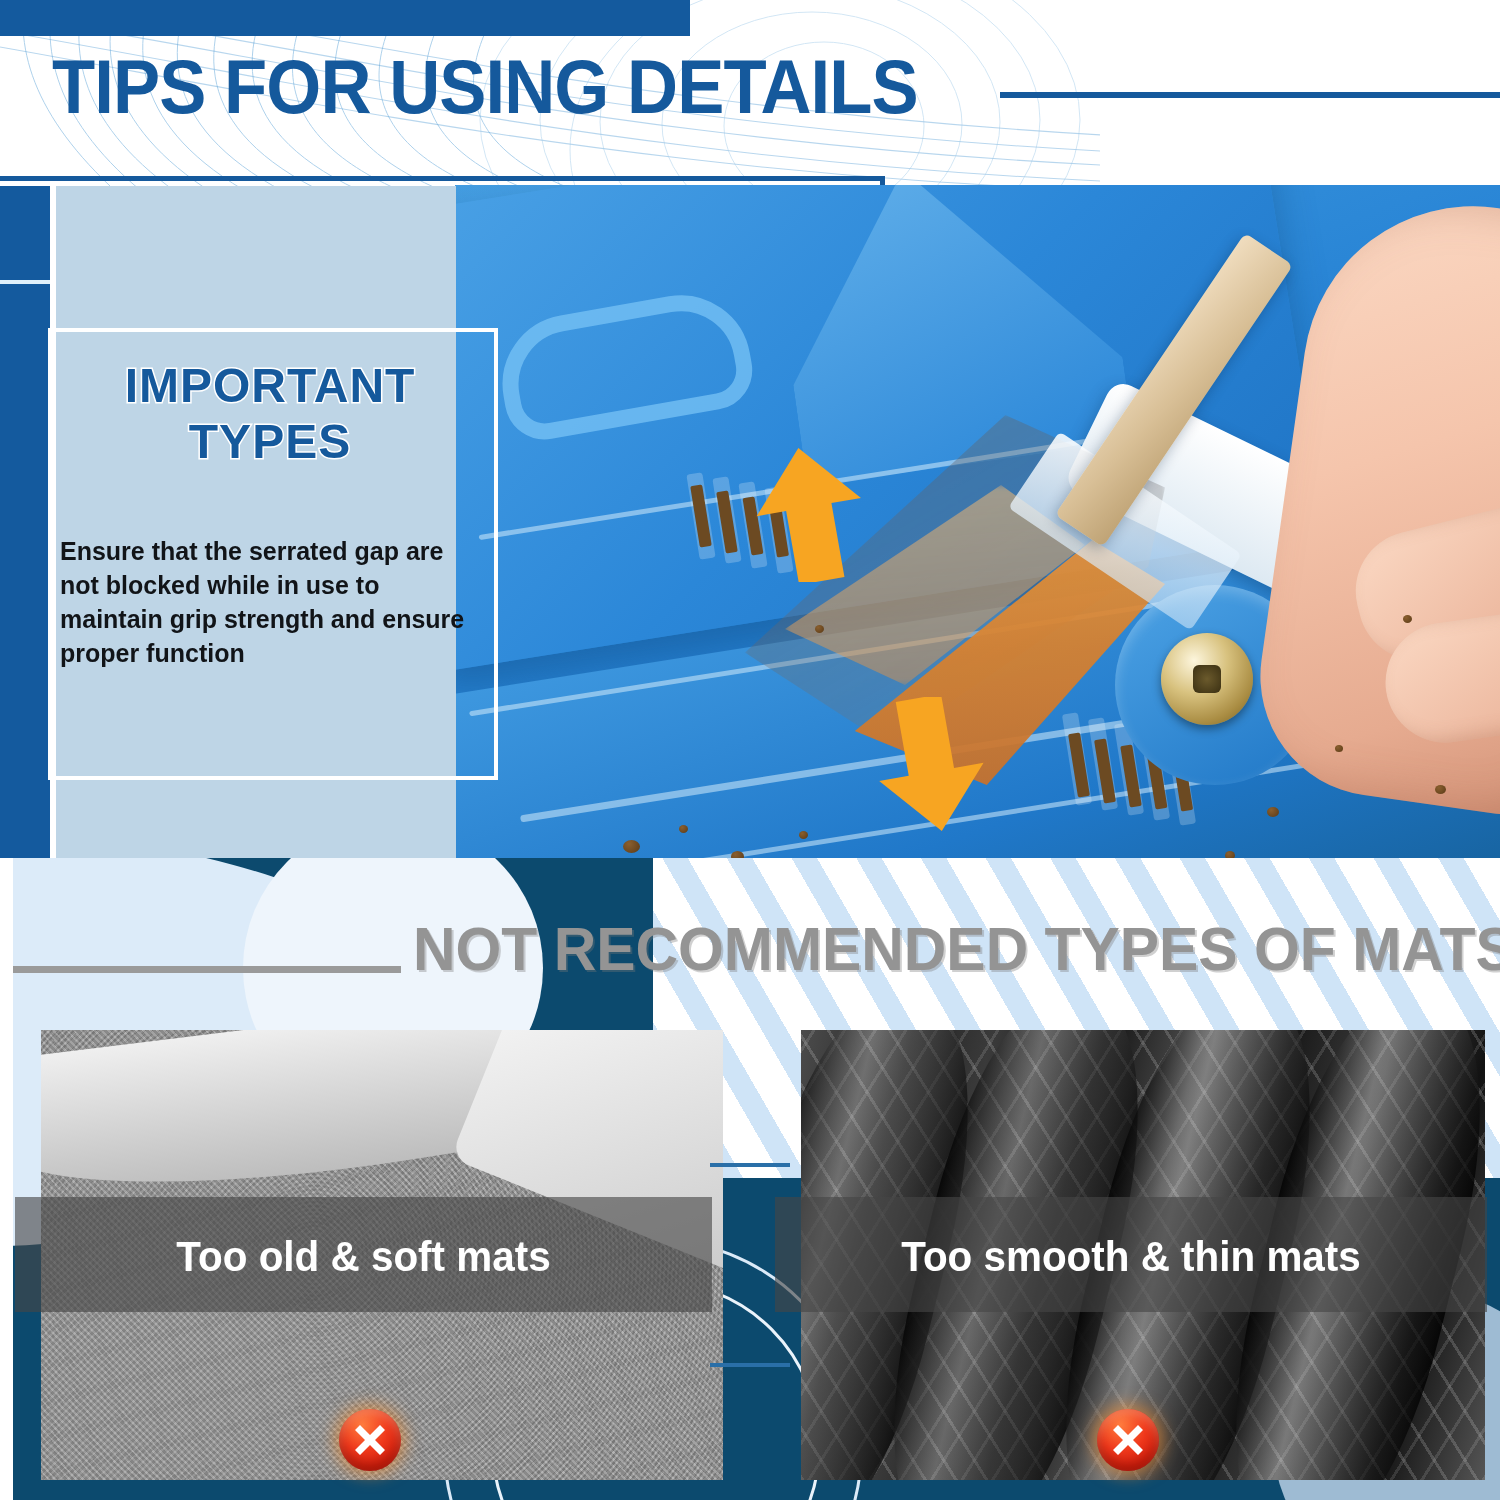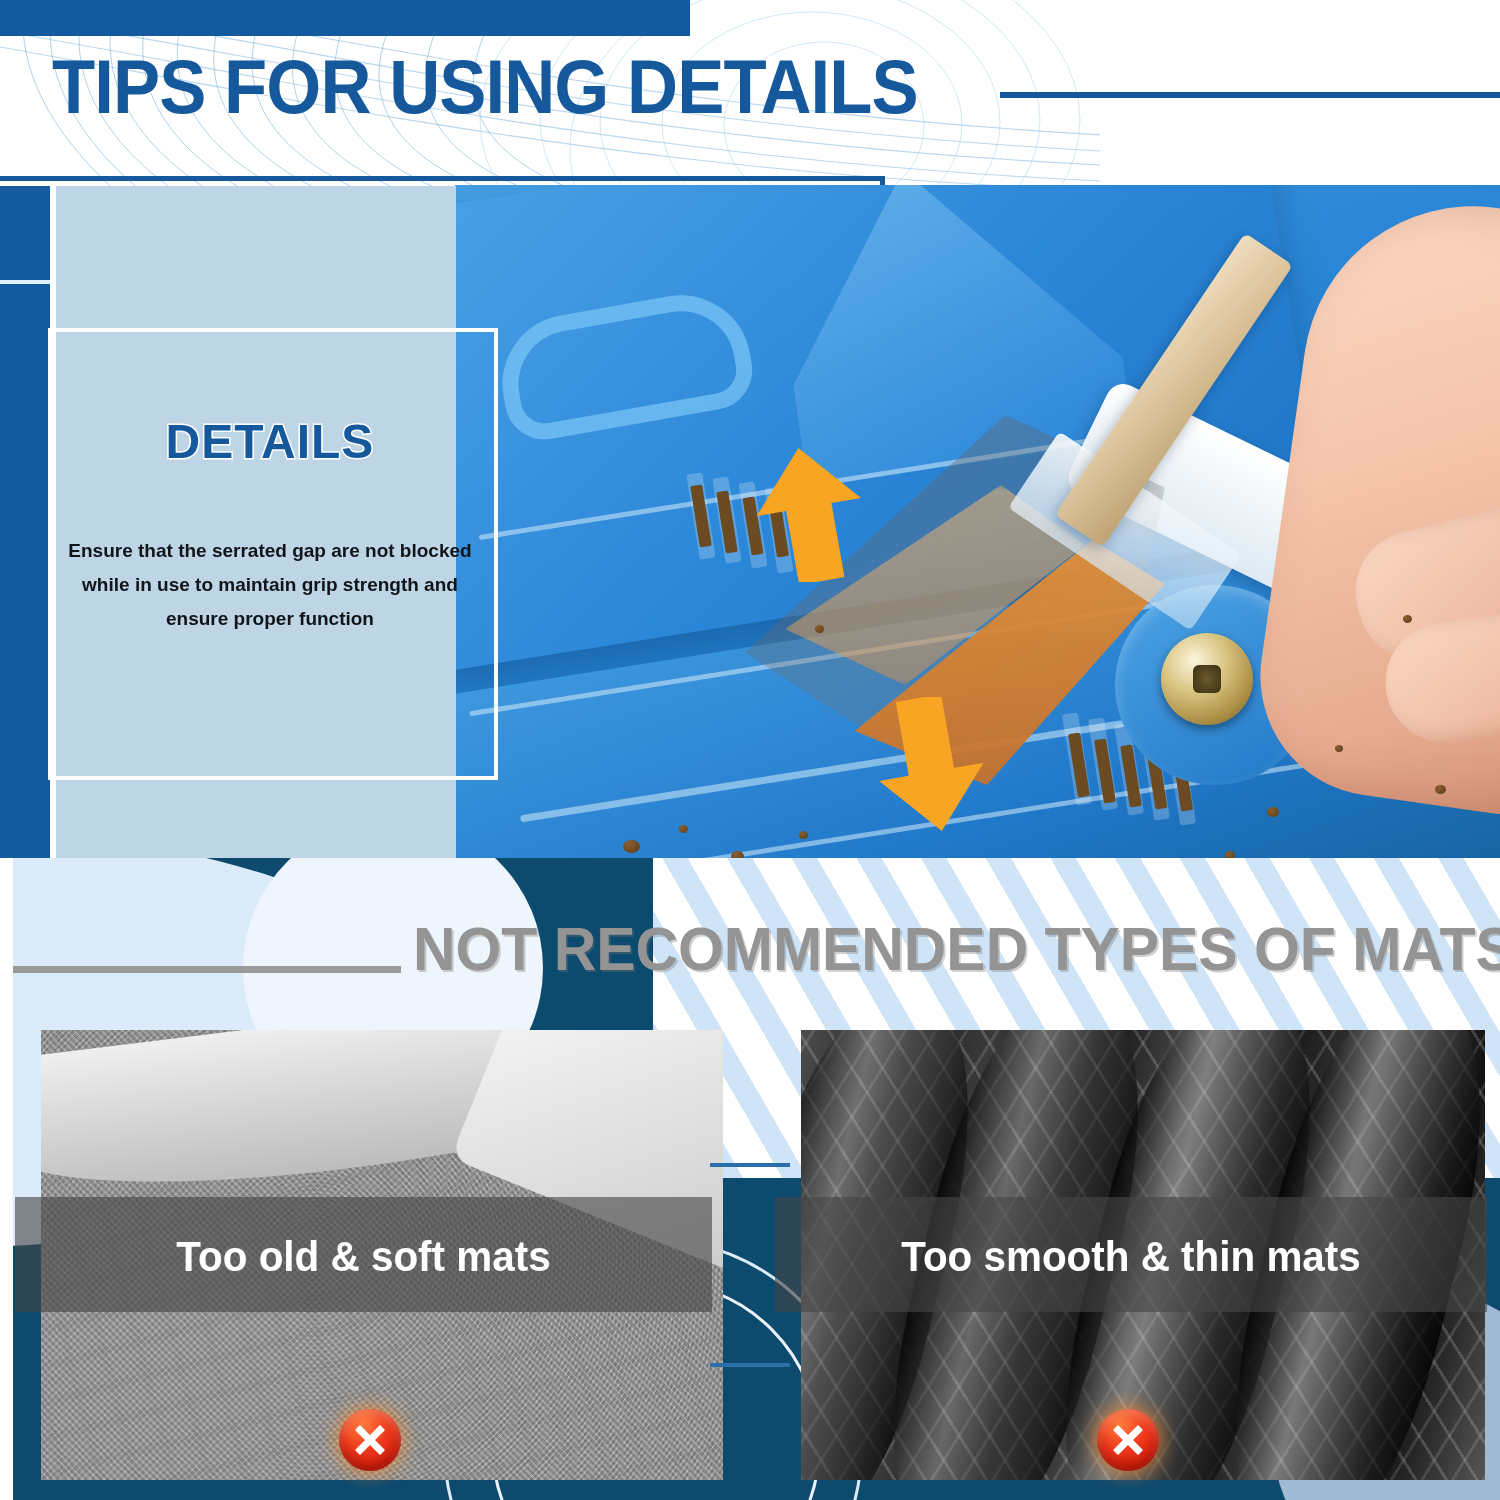--- a/index.html
+++ b/index.html
@@ -93,22 +93,22 @@
 
   
   .nav-strip { position:absolute; left:0; top:186px; width:50px; height:672px; background:#145a9e; }
   .nav-strip2 { position:absolute; left:0; top:280px; width:50px; height:4px; background:#dff0fb; }
   .notice-panel { position:absolute; left:56px; top:186px; width:400px; height:672px; background:#bed5e6; }
   .notice-frame { position:absolute; left:48px; top:328px; width:450px; height:452px;
     border:4px solid #ffffff; }
   .notice-title { position:absolute; left:60px; top:358px; width:420px; text-align:center;
     font-size:48px; font-weight:700; color:#15599c; line-height:56px; letter-spacing:1px;
     -webkit-text-stroke:3px #ffffff; paint-order:stroke fill; }
-  .notice-body { position:absolute; left:60px; top:534px; width:420px; text-align:center;
-    font-size:19px; font-weight:700; color:#111418; line-height:34px; }
+  .notice-body { position:absolute; left:60px; top:534px; width:420px; text-align:left;
+    font-size:25px; font-weight:700; color:#111418; line-height:34px; }
 
   
   #bottom-section { position:absolute; left:0; top:858px; width:1500px; height:642px;
     background:#0c4a6e; overflow:hidden;margin-left:13px; }
   .stripes { position:absolute; left:640px; top:0; width:860px; height:320px;
     background:repeating-linear-gradient(60deg,#cfe4f7 0 22px,#ffffff 22px 56px); }
   .blue-blob { position:absolute; left:-160px; top:-30px; width:620px; height:420px;
     background:#dcebf9; border-radius:0 100% 100% 0 / 0 60% 55% 0; }
   .blue-blob2 { position:absolute; left:230px; top:-40px; width:300px; height:300px;
     background:#eef5fc; border-radius:50%; }
@@ -301,22 +301,22 @@
           <path d="M55,135 L108,75 L78,75 L78,0 L32,0 L32,75 L2,75 Z" fill="#f7a522" transform="rotate(-10 55 67)"></path>
         </svg>
       </div>
     </div>
 
     <div class="nav-strip"></div>
     <div class="nav-strip2"></div>
     <div class="notice-panel"></div>
     <div class="notice-frame"></div>
     <div class="notice-title">
-      <br>
-      <span>DETAILS</span>
+      <span>IMPORTANT</span><br>
+      <span>TYPES</span>
     </div>
     <div class="notice-body">Ensure that the serrated gap are not blocked while in use to maintain grip strength and ensure proper function</div>
   </div>
 
   <div id="bottom-section">
     <div class="stripes"></div>
     <div class="blue-blob"></div>
     <div class="blue-blob2"></div>
     <div class="ring" style="left:430px; top:380px; width:420px; height:420px;"></div>
     <div class="ring2" style="left:478px; top:422px; width:330px; height:330px;"></div>

